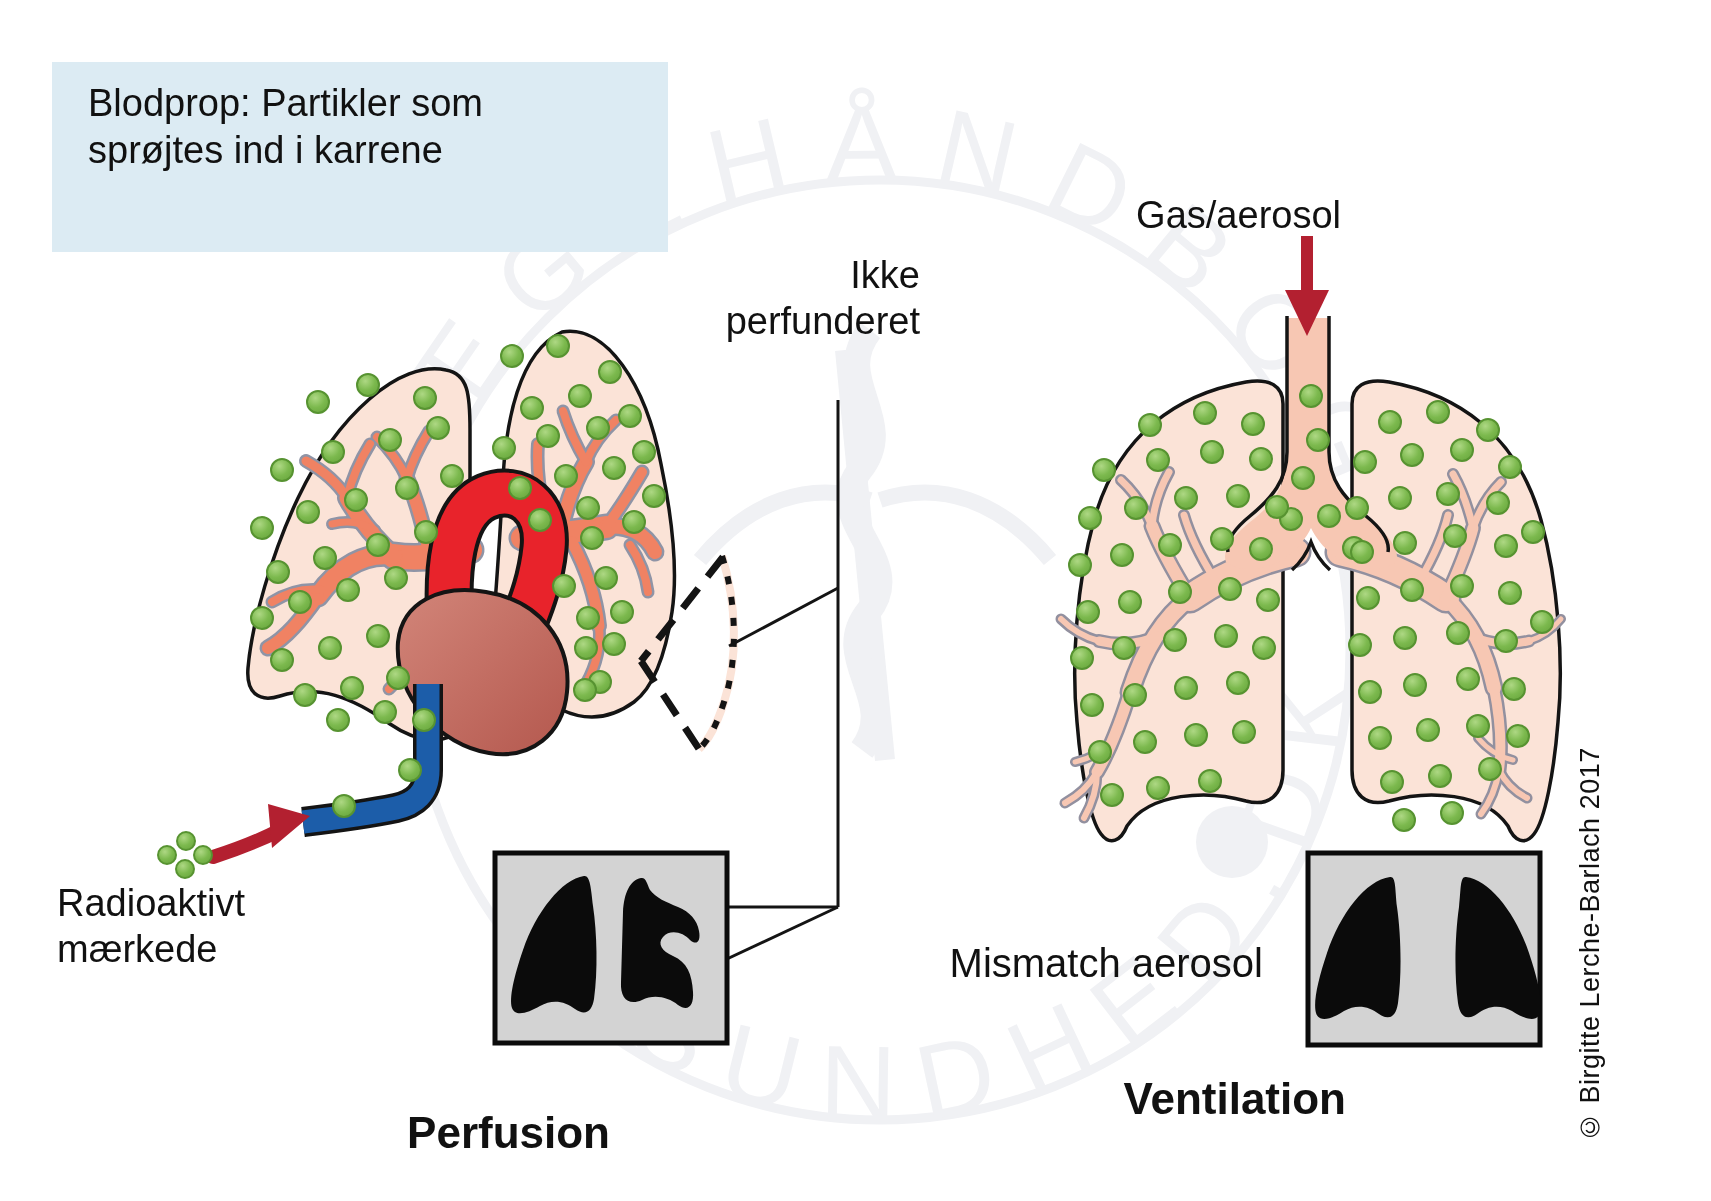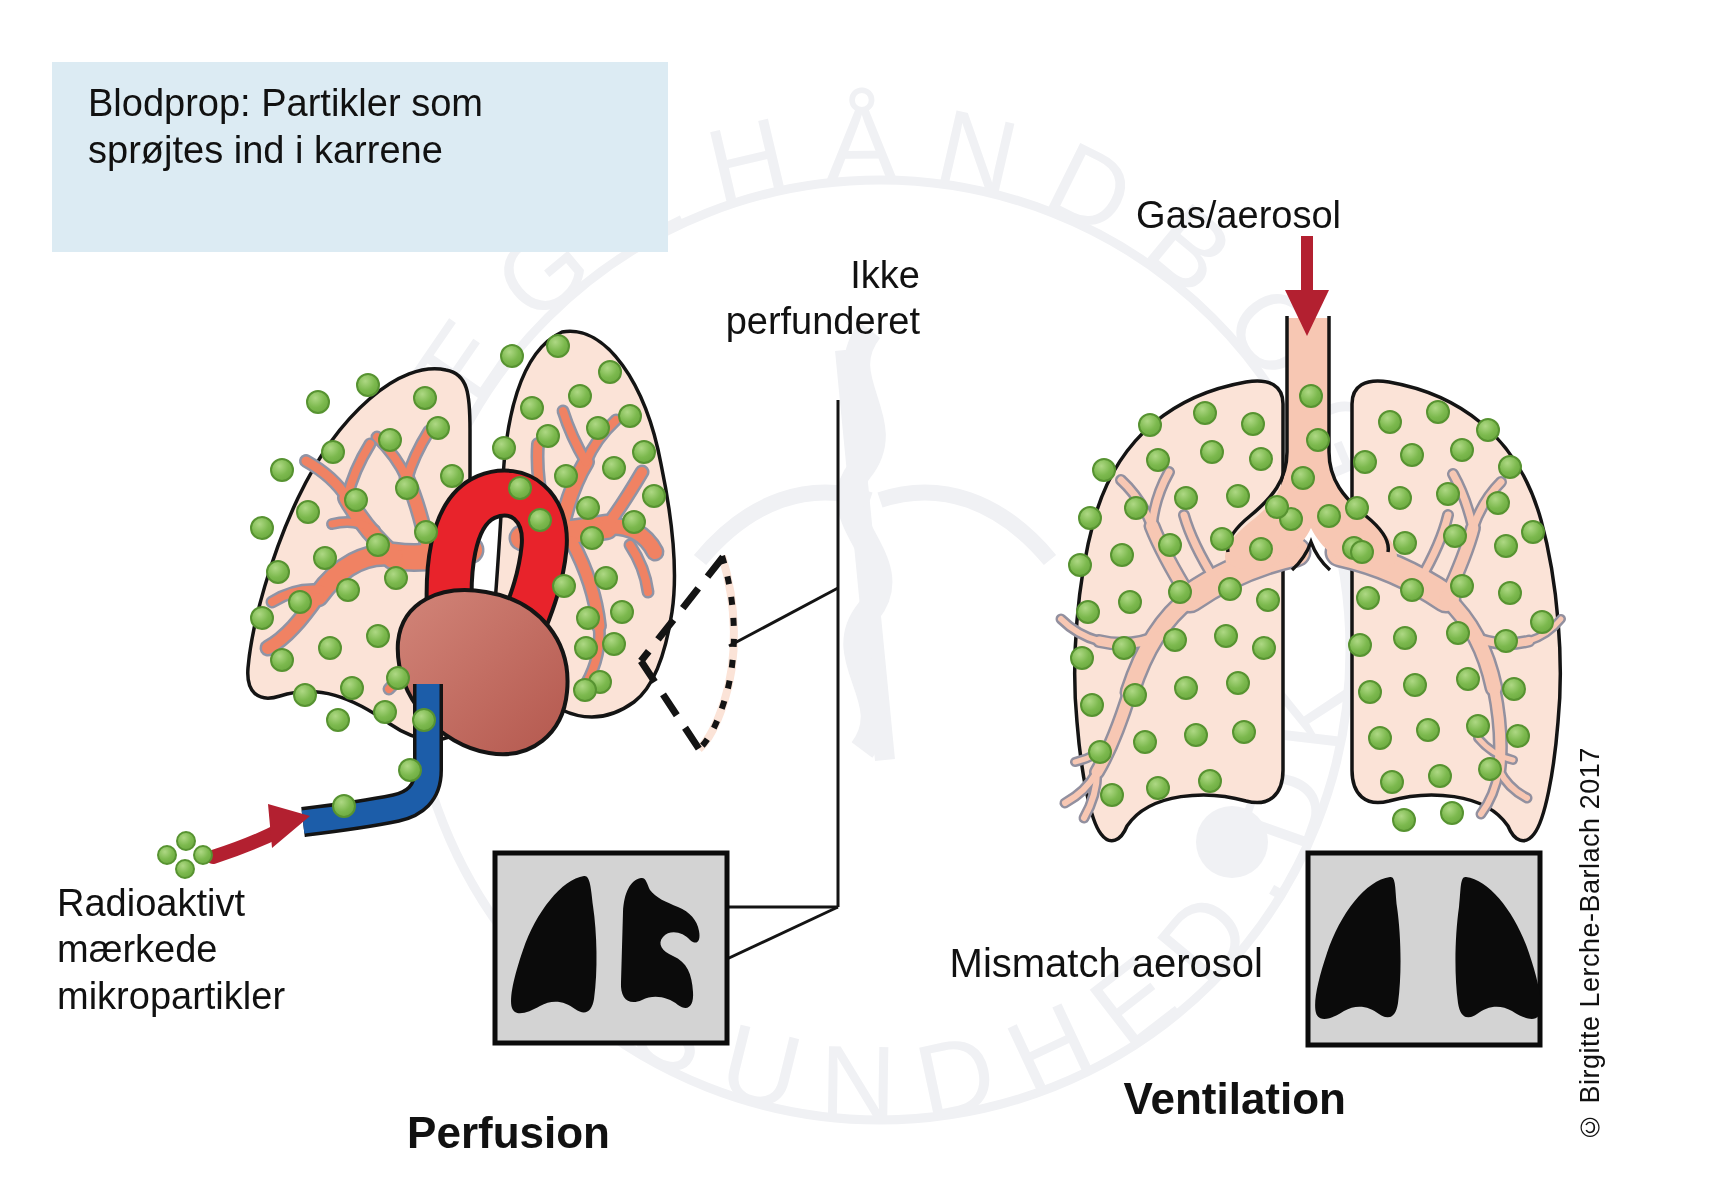--- a/index.html
+++ b/index.html
@@ -420,21 +420,20 @@
   <div class="txt center fs38" style="left:620px;top:252px;width:300px;">
     <div>Ikke</div>
     <div>perfunderet</div>
   </div>
 
   <div class="txt center fs38" style="left:1081px;top:192px;width:260px;">Gas/aerosol</div>
 
   <div class="txt fs38" style="left:57px;top:880px;">
     <div>Radioaktivt</div>
     <div>mærkede</div>
-    <div>mikropartikler</div>
   </div>
 
   <div class="txt center fs40" style="left:763px;top:938px;width:500px;">
     <div>Mismatch aerosol</div>
   </div>
 
   <div class="txt center b fs44" style="left:310px;top:1106px;width:300px;">Perfusion</div>
 
   <div class="txt center b fs44" style="left:1046px;top:1072px;width:300px;">Ventilation</div>
 

